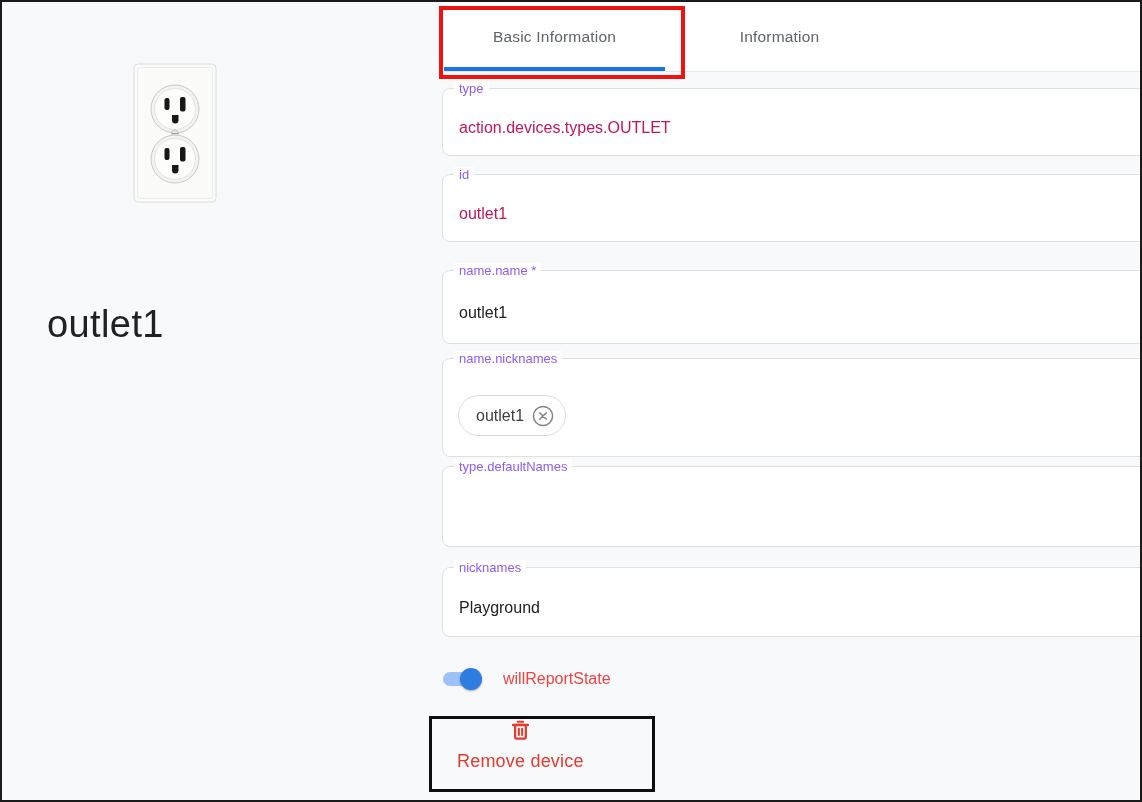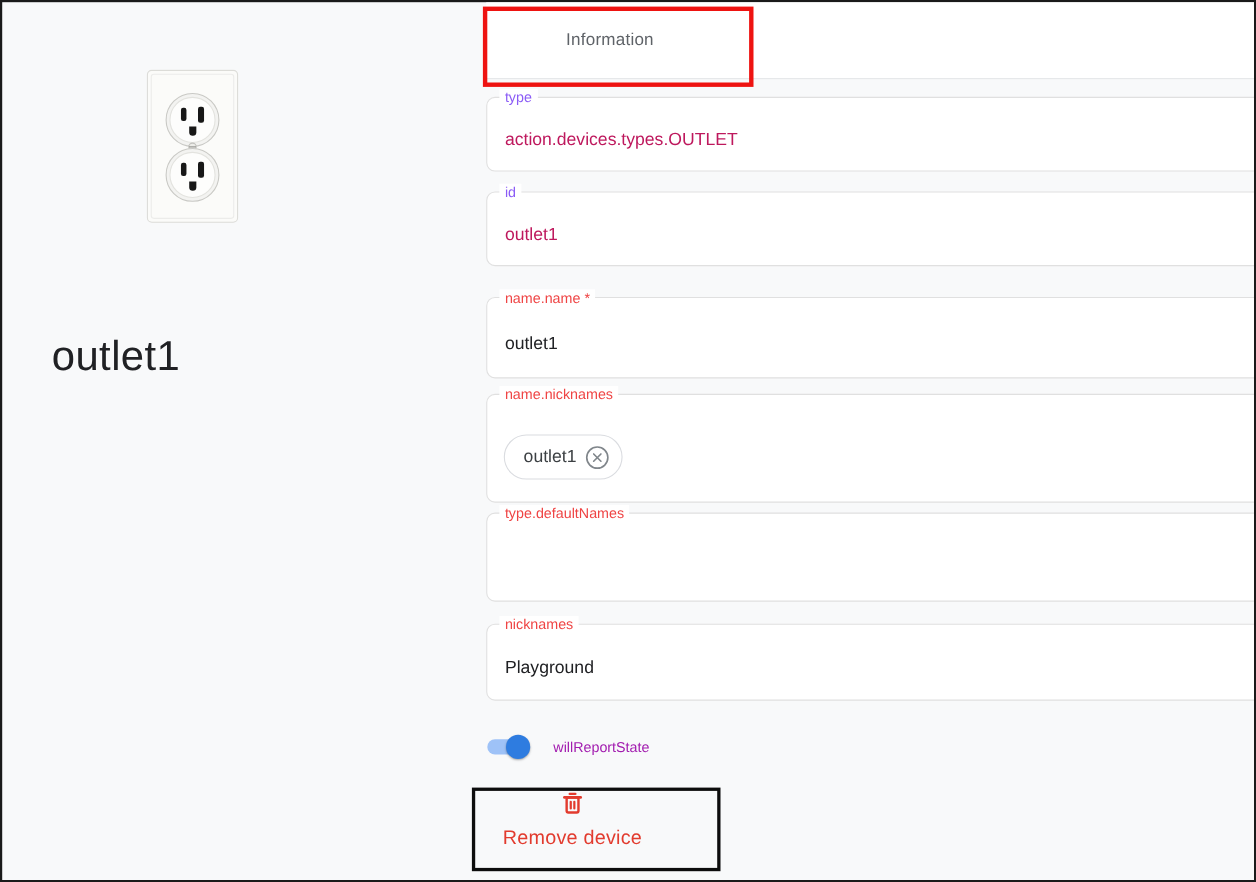--- a/index.html
+++ b/index.html
@@ -26,21 +26,21 @@
   .tab.active::after { content:""; position:absolute; left:2px; right:2px; bottom:1px;
                        height:4px; background:#1a73e8; }
 
   .annotation-red { position:absolute; left:-3px; top:4px; width:246px; height:73px;
                     border:4px solid #ee1311; z-index:6; pointer-events:none; }
 
   
   .field { position:absolute; left:0; width:712px; background:#ffffff;
            border:1px solid #e0e0e0; border-radius:8px; }
   .field > label { position:absolute; top:-8px; left:11px; background:#ffffff;
-                   padding:0 5px; font-size:13px; line-height:16px; color:#ef4444; }
+                   padding:0 5px; font-size:13px; line-height:16px; color:#8b5cf6; }
   .field input.value-input { display:block; width:calc(100% - 32px); height:100%;
            margin:0 16px; border:none; outline:none; background:transparent;
            font-family:inherit; font-size:16px; color:#202124; padding-top:12px; }
   .field.disabled > label { color:#8b5cf6; }
   .field.disabled input.value-input { color:#be185d; }
 
   .f-type        { top:86px;  height:68px; }
   .f-id          { top:172px; height:68px; }
   .f-name        { top:268px; height:74px; }
   .f-nicknames   { top:356px; height:99px; }
@@ -55,21 +55,21 @@
   .chip-remove { display:flex; align-items:center; cursor:pointer; }
 
   
   .toggle-row { position:absolute; left:1px; top:664px; height:26px;
                 display:flex; align-items:center; }
   .switch { position:relative; width:36px; height:14px; border-radius:7px;
             background:#9ec2f7; cursor:pointer; flex:none; }
   .switch .thumb { position:absolute; right:-3px; top:-4px; width:22px; height:22px;
                    border-radius:50%; background:#2e7ce0;
                    box-shadow:0 1px 2px rgba(0,0,0,0.35); }
-  .toggle-label { margin-left:24px; font-size:13px; color:#a21caf; }
+  .toggle-label { margin-left:24px; font-size:16px; color:#ef4444; }
 
   
   .annotation-black { position:absolute; left:-13px; top:714px; width:226px; height:76px;
                       border:3px solid #0d0d0d; }
   .remove-btn { position:absolute; left:25px; top:0; height:100%;
                 display:flex; align-items:center; gap:9px; cursor:pointer;
                 background:none; border:none; font-family:inherit;flex-direction:column; }
   .remove-label { font-size:18px; font-weight:500; color:#e23b2e; letter-spacing:0.2px; }
 </style>
 </head>
@@ -96,20 +96,23 @@
       <rect x="31.5" y="85" width="5" height="12" rx="2" fill="#171717"></rect>
       <rect x="47" y="84" width="5.5" height="14.5" rx="2" fill="#171717"></rect>
       <path d="M39 102 h6.5 v5.5 a3.2 3.2 0 0 1 -3.25 3 a3.2 3.2 0 0 1 -3.25 -3 Z" fill="#171717"></path>
     </svg>
     <h1 class="device-title">outlet1</h1>
   </aside>
 
   <main class="right-panel">
 
     <div class="tabbar">
+      <div class="tab active">
+        <span>Basic Information</span>
+      </div>
       <div class="tab">
         <span>Information</span>
       </div>
     </div>
 
     <div class="annotation-red"></div>
 
     <div class="field disabled f-type">
       <label>type</label>
       <input class="value-input" type="text" disabled="" value="action.devices.types.OUTLET" style="">

